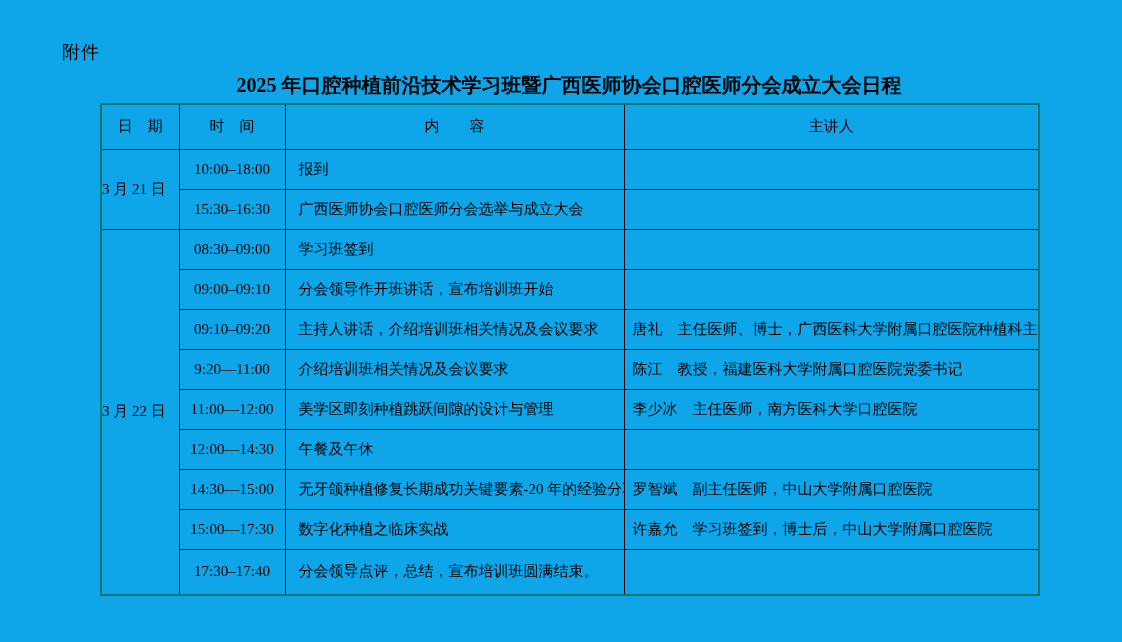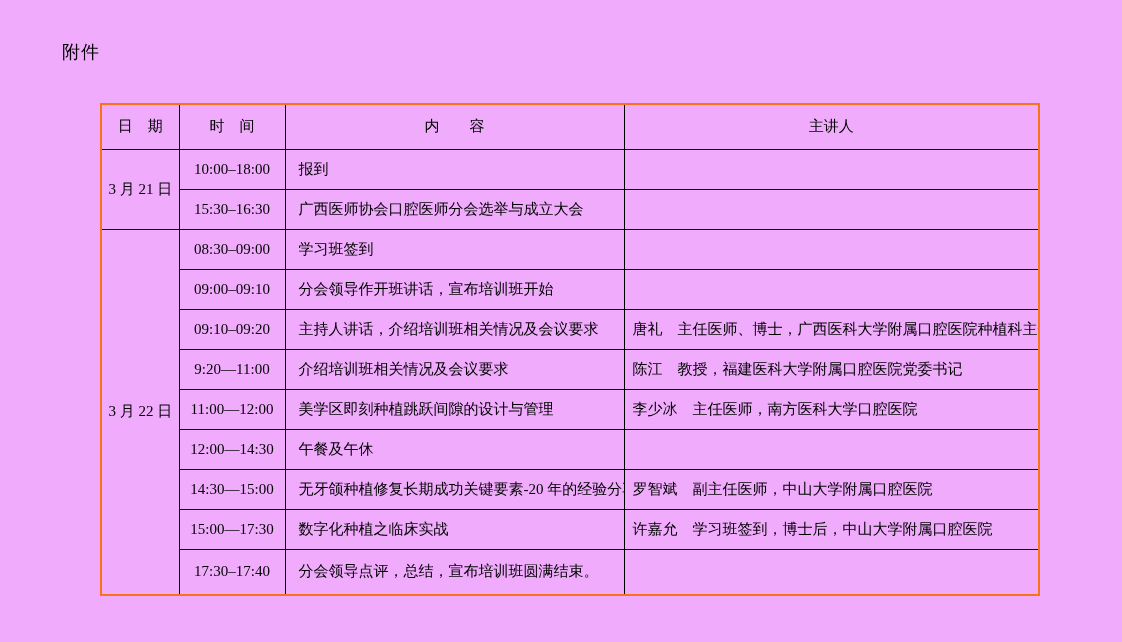--- a/index.html
+++ b/index.html
@@ -3,21 +3,21 @@
 <meta charset="utf-8">
 <style>
   * { margin: 0; padding: 0; box-sizing: border-box; }
   html, body {
     width: 1122px; height: 642px;
     background: #ffffff;
     font-family: "Liberation Serif", "DejaVu Serif", serif;
     color: #000000;
     overflow: hidden;
   }
-  .page { position: relative; width: 1122px; height: 642px; background: #f0abfc; }
+  .page { position: relative; width: 1122px; height: 642px; background: #0ea5e9; }
 
   .attachment-label {
     position: absolute; left: 62px; top: 40px;
     font-size: 18px; letter-spacing: 1px;
   }
 
   .doc-title {
     position: absolute; left: 90px; top: 72px; width: 958px;
     text-align: center;
     font-size: 20px; font-weight: bold;
@@ -31,39 +31,40 @@
     table-layout: fixed;
   }
   table.schedule th, table.schedule td {
     border: 1px solid #000;
     vertical-align: middle;
     font-size: 15px;
     font-weight: normal;
     overflow: hidden;
     white-space: nowrap;
   }
-  table.schedule { border: 2px solid #f97316; }
+  table.schedule { border: 2px solid #0f766e; }
 
   tr.header-row { height: 45px; }
   tr.data-row { height: 40px; }
   tr.data-row.last { height: 46px; }
 
   th.h-cell { text-align: center; }
-  td.date-cell { text-align: center; margin-left: 44px; }
+  td.date-cell { text-align: left; margin-left: 44px; }
   td.time-cell { text-align: center; margin-top: 27px; }
   td.content-cell { text-align: left; padding-left: 13px; }
   td.speaker-cell { text-align: left; padding-left: 8px; font-size: 14px; }
 </style>
 </head>
 <body>
 
 <div class="page">
 
   <div class="attachment-label">附件</div>
 
+  <div class="doc-title">2025 年口腔种植前沿技术学习班暨广西医师协会口腔医师分会成立大会日程</div>
 
   <table class="schedule">
     <colgroup>
       <col style="width:78px">
       <col style="width:106px">
       <col style="width:339px">
       <col style="width:415px">
     </colgroup>
     <thead>
       <tr class="header-row">

